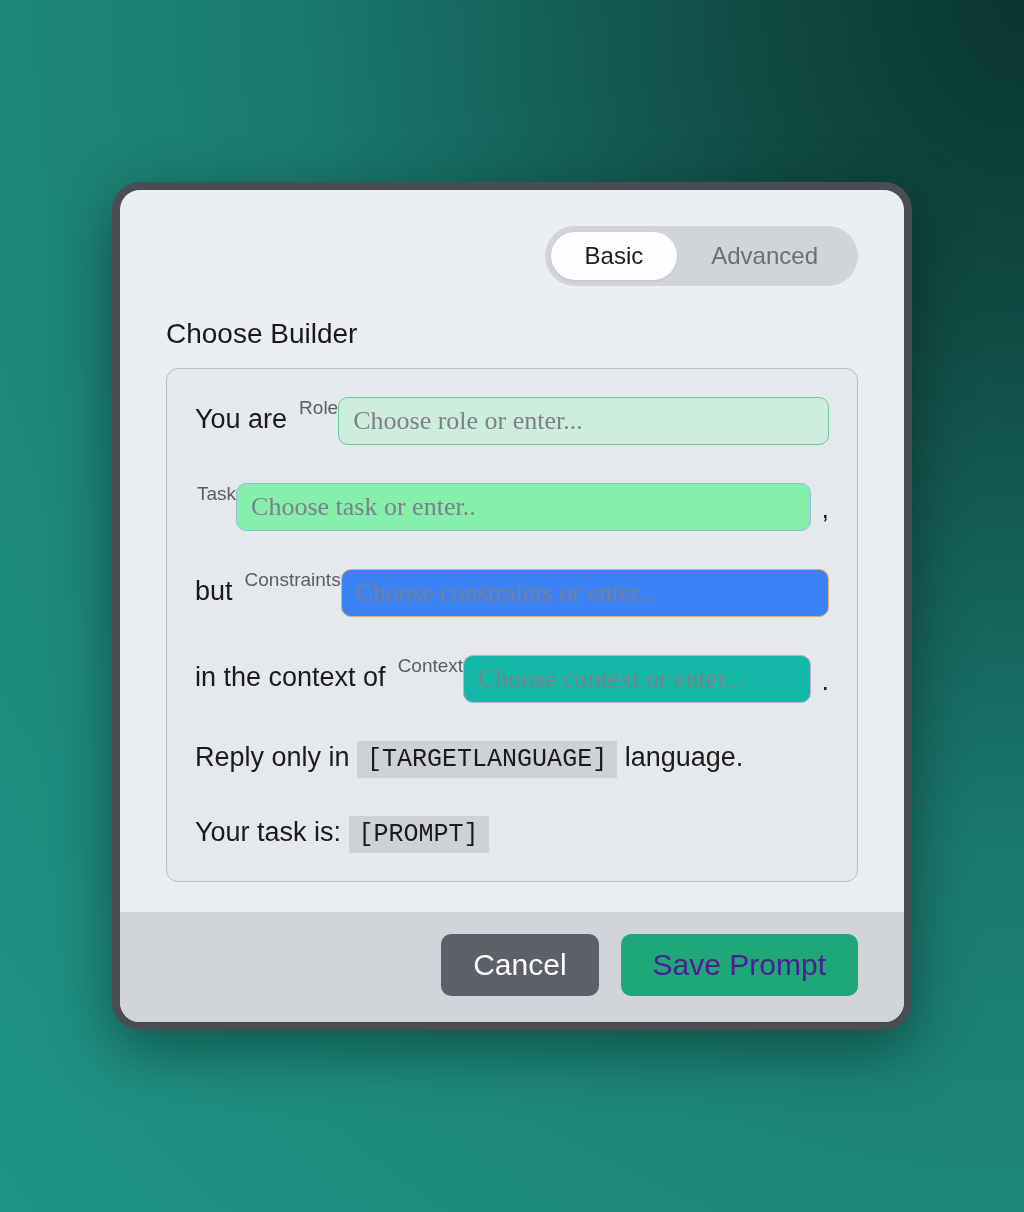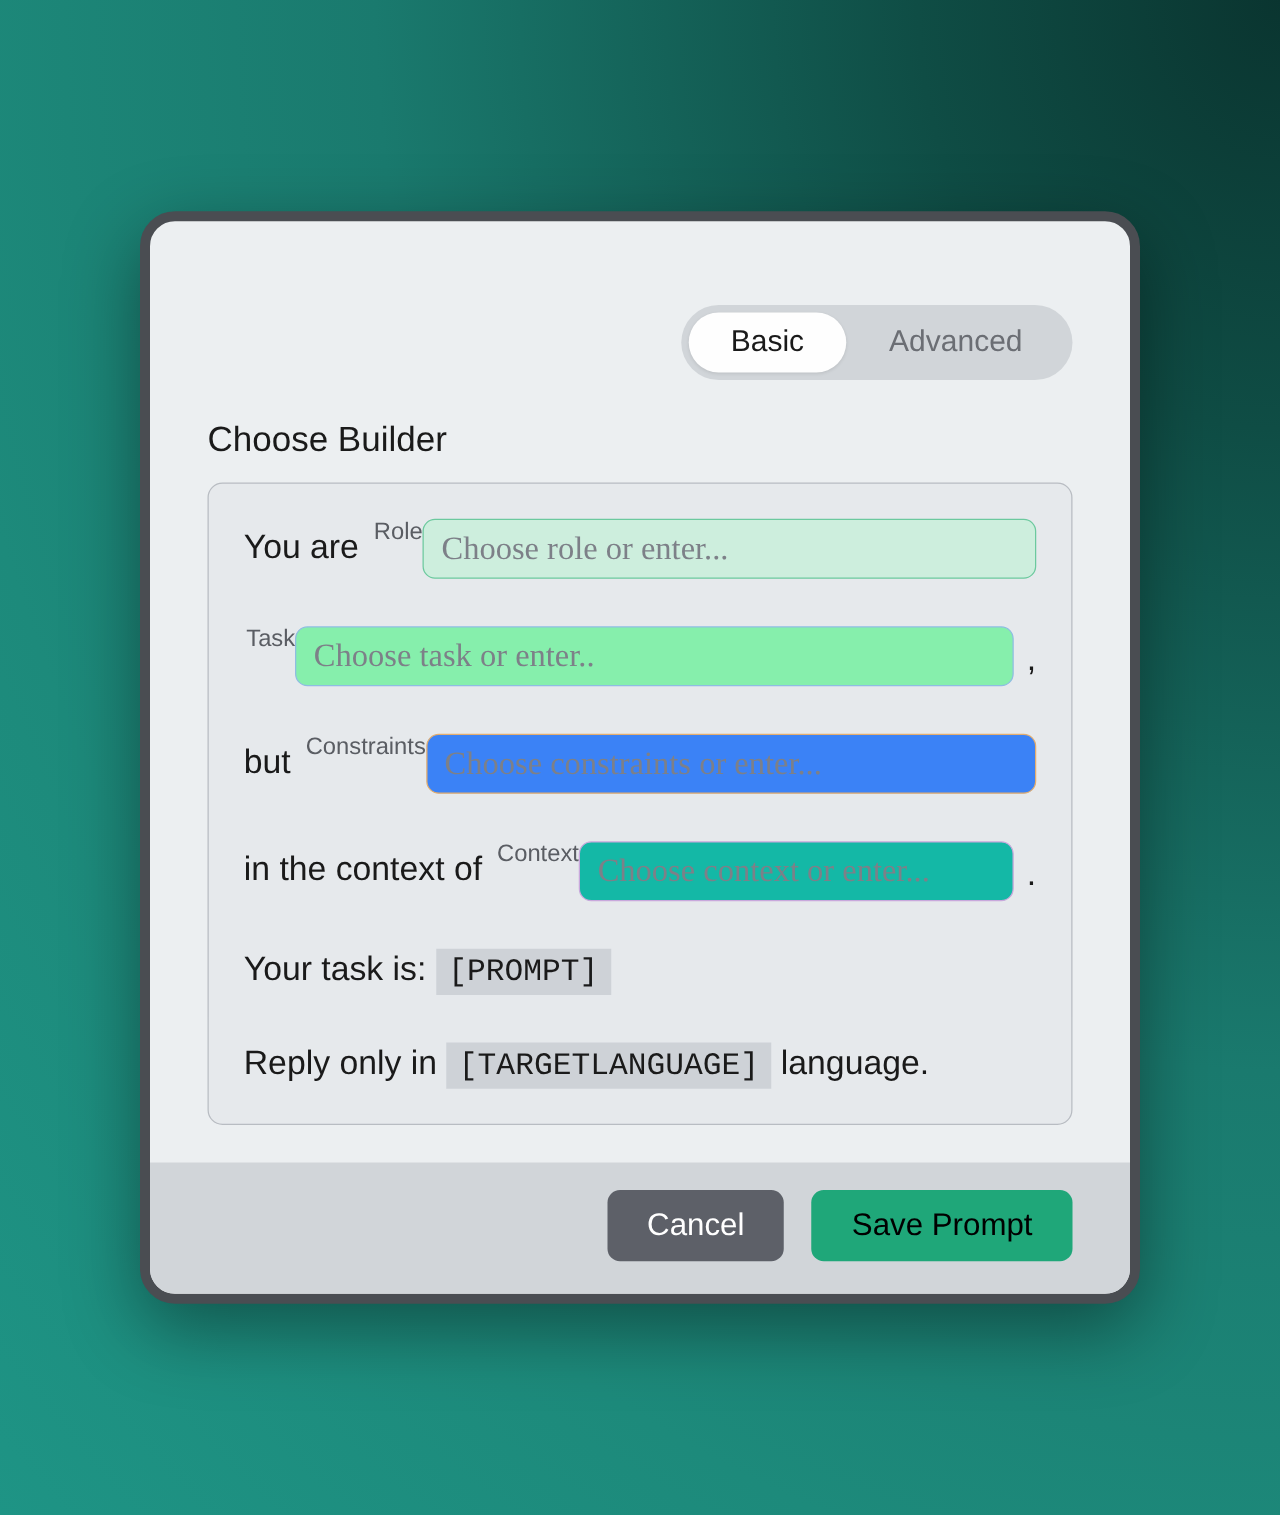--- a/index.html
+++ b/index.html
@@ -15,21 +15,21 @@
     }
     .modal-window {
       width: 800px;
       background: #eceff1;
       border-radius: 28px;
       border: 8px solid #4a4d52;
       overflow: hidden;
       box-shadow: 0 20px 60px rgba(0,0,0,0.4);
     }
     .modal-content {
-      padding: 67px 46px 30px 46px;
+      padding: 36px 46px 30px 46px;
     }
     .tab-container {
       display: flex;
       justify-content: flex-end;
       margin-bottom: 32px;
     }
     .tab-group {
       display: flex;
       background: #d1d5d9;
       border-radius: 30px;
@@ -136,33 +136,33 @@
     }
     .modal-footer {
       background: #d1d5d9;
       padding: 22px 46px 26px 46px;
       display: flex;
       justify-content: flex-end;
       gap: 22px;
     }
     .btn {
       padding: 14px 32px;
-      font-size: 25px;
+      font-size: 30px;
       border-radius: 10px;
       border: none;
       cursor: pointer;
       font-family: inherit;
     }
     .btn-cancel {
       background: #5d6068;
       color: #fff;
     }
     .btn-save {
       background: #1fa779;
-      color: #000000;
+      color: #4c1d95;
     }
   </style>
 </head>
 <body>
 
 <div class="modal-window">
   <div class="modal-content">
 
     <div class="tab-container">
       <div class="tab-group">
@@ -202,28 +202,28 @@
       <div class="field-row">
         <span class="lead-text">in the context of</span>
         <div class="field-wrap">
           <span class="field-label">Context</span>
           <input class="field-input field-context" placeholder="Choose context or enter..." style="">
         </div>
         <span class="trailing-text">.</span>
       </div>
 
       <div class="static-row">
-        <span>Your task is: </span>
-        <span class="token">[PROMPT]</span>
-      </div>
-
-      <div class="static-row">
         <span>Reply only in </span>
         <span class="token">[TARGETLANGUAGE]</span>
         <span> language.</span>
+      </div>
+
+      <div class="static-row">
+        <span>Your task is: </span>
+        <span class="token">[PROMPT]</span>
       </div>
 
     </div>
   </div>
 
   <div class="modal-footer">
     <button class="btn btn-cancel">Cancel</button>
     <button class="btn btn-save">Save Prompt</button>
   </div>
 </div>

